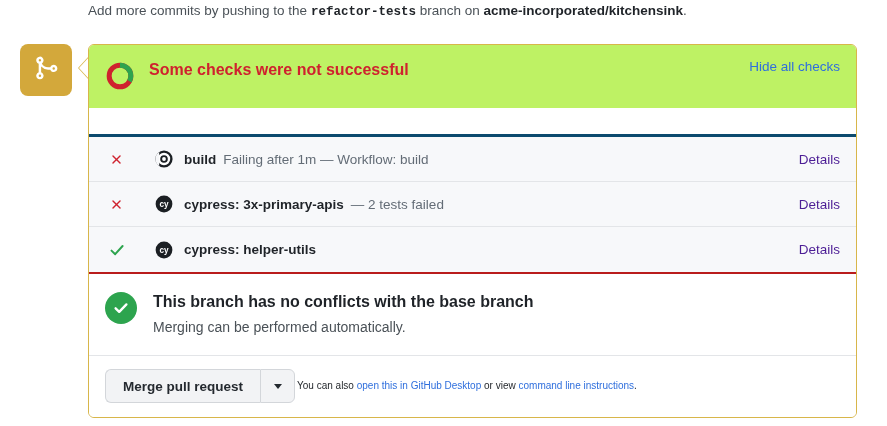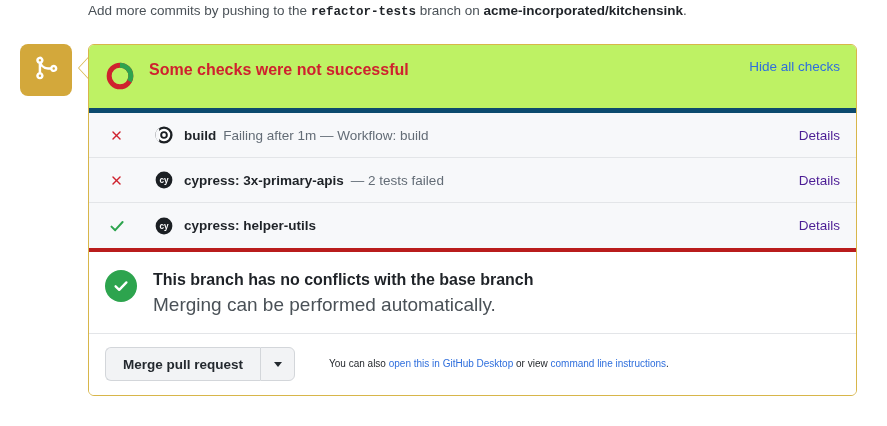--- a/index.html
+++ b/index.html
@@ -127,21 +127,22 @@
     flex: 0 0 auto;
     font-size: 13.5px;
     color: #2f6fdd;
     cursor: pointer;
     white-space: nowrap;
   }
 
   
   .checks-list {
     background: #f7f8fa;
-    border-top: 5px solid #0c4a6e;
+    border-top: 3px solid #0c4a6e;
+    margin-top: 26px;
   }
   .check-row {
     display: flex;
     align-items: center;
     height: 45px;
     padding: 0 16px 0 16px;
     border-bottom: 1px solid #e3e5e8;
     box-sizing: border-box;
   }
   .check-row:last-child { border-bottom: none; }
@@ -181,21 +182,21 @@
     cursor: pointer;
     white-space: nowrap;
   }
 
   
   .merge-status {
     display: flex;
     align-items: flex-start;
     padding: 17px 16px 18px 16px;
     background: #ffffff;
-    border-top: 4px solid #b91c1c;
+    border-top: 2px solid #b91c1c;
   }
   .status-circle {
     flex: 0 0 auto;
     width: 32px;
     height: 32px;
     border-radius: 50%;
     background: #2da44e;
     display: flex;
     align-items: center;
     justify-content: center;
@@ -203,39 +204,39 @@
     margin-top: 1px;
   }
   .merge-status-text { flex: 1 1 auto; }
   .merge-title {
     font-size: 16px;
     font-weight: bold;
     color: #1f2328;
     line-height: 22px;
   }
   .merge-sub {
-    font-size: 19px;
+    font-size: 14px;
     color: #4a5157;
     line-height: 20px;
     margin-top: 4px;
   }
 
   
   .merge-footer {
     display: flex;
     align-items: center;
     padding: 13px 16px 14px 16px;
     background: #ffffff;
     border-top: 1px solid #e3e5e8;
   }
   .btn-group {
     display: flex;
     align-items: stretch;
     height: 34px;
-    margin-right: 34px;
+    margin-right: 2px;
   }
   .btn-merge {
     display: flex;
     align-items: center;
     padding: 0 17px;
     font-size: 13.5px;
     font-weight: bold;
     color: #24292f;
     background: #f2f3f5;
     border: 1px solid #d3d6da;

